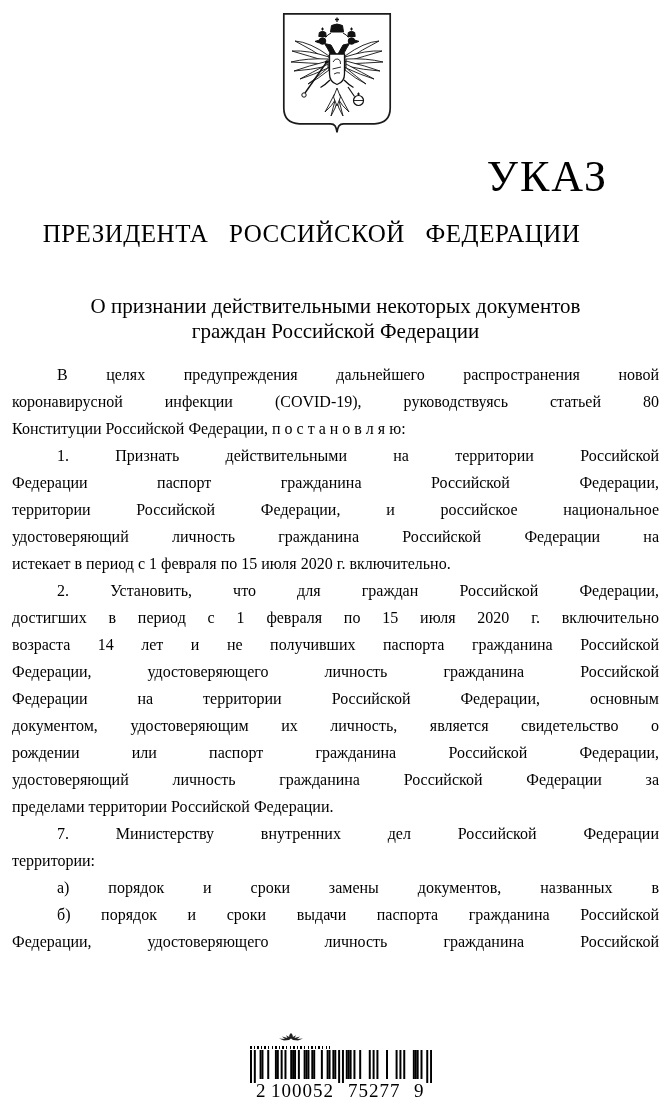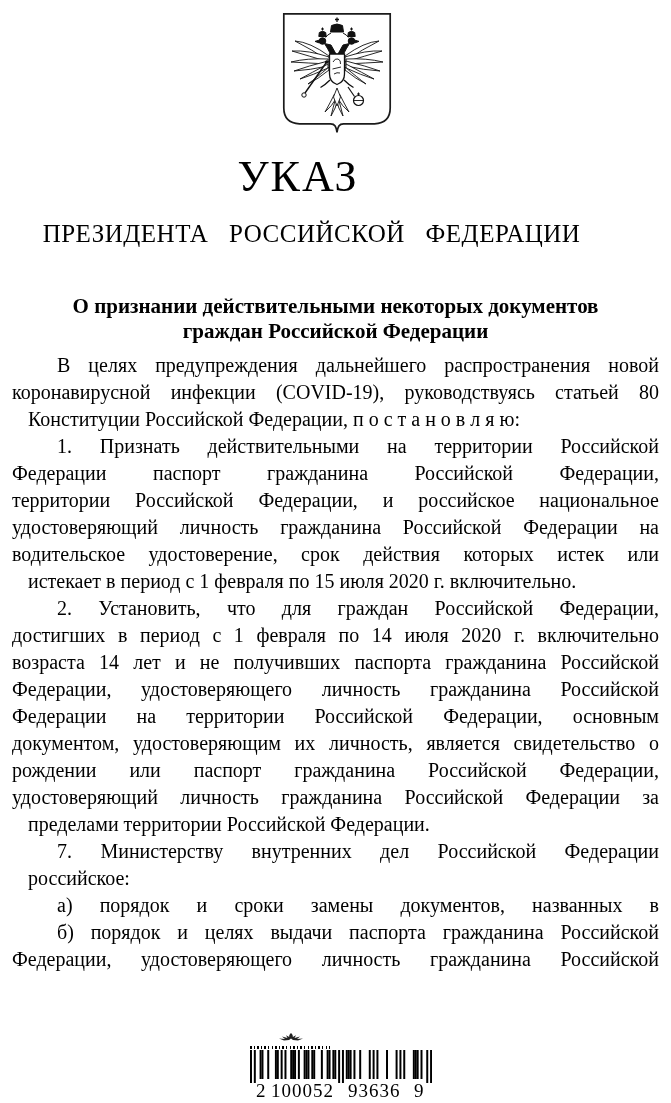--- a/index.html
+++ b/index.html
@@ -3,33 +3,33 @@
 <meta charset="utf-8">
 <title>Указ Президента Российской Федерации</title>
 <style>
   html,body{margin:0;padding:0;background:#ffffff;}
   body{width:671px;height:1103px;position:relative;overflow:hidden;
        font-family:"Liberation Serif","DejaVu Serif",serif;color:#000;}
   .page{position:absolute;inset:0;background:#fff;}
 
   
   #emblem{position:absolute;left:282px;top:12px;}
-  #decree-type{position:absolute;left:0;top:151px;width:596px;text-align:center;
-               font-size:44px;line-height:52px;letter-spacing:2px;font-weight:400;}
+  #decree-type{position:absolute;left:0;top:151px;width:596px;text-align:right;
+               font-size:44px;line-height:52px;letter-spacing:2px;font-weight:400;padding-left:12px;}
   #issuer{position:absolute;left:0;top:219px;width:623px;text-align:center;
           font-size:25px;line-height:30px;word-spacing:14px;letter-spacing:.5px;}
   #doc-title{position:absolute;left:0;top:294px;width:671px;text-align:center;
-             font-weight:700;font-size:21px;line-height:25px;}
+             font-weight:400;font-size:21px;line-height:25px;}
 
   
-  #body-text{position:absolute;left:12px;top:352px;width:647px;
-             font-size:20px;line-height:27px;}
+  #body-text{position:absolute;left:12px;top:361px;width:647px;
+             font-size:16px;line-height:27px;}
   .ln{height:27px;text-align:justify;text-align-last:justify;}
   .ln.first{text-indent:45px;}
-  .ln.endline{text-align-last:left;margin-left:16px;}
+  .ln.endline{text-align-last:left;}
 
   
   #press-mark{position:absolute;left:276px;top:1032px;}
   #micro-line{position:absolute;left:250px;top:1046px;width:80px;height:3px;
               background:repeating-linear-gradient(90deg,#000 0 1.5px,transparent 1.5px 3.6px);}
   #barcode-svg{position:absolute;left:250px;top:1050px;}
   .bdigit{position:absolute;top:1080px;font-size:19px;line-height:21px;letter-spacing:1px;}
   .bd1{left:256px;}.bd2{left:271px;}.bd3{left:348px;}.bd4{left:414px;}
 </style>
 </head>
@@ -108,39 +108,38 @@
 
   <div id="body-text">
     <div class="ln first">В целях предупреждения дальнейшего распространения новой</div>
     <div class="ln">коронавирусной инфекции (COVID-19), руководствуясь статьей 80</div>
     <div class="ln endline">Конституции Российской Федерации, п о с т а н о в л я ю:</div>
 
     <div class="ln first">1. Признать действительными на территории Российской</div>
     <div class="ln">Федерации паспорт гражданина Российской Федерации,</div>
     <div class="ln">территории Российской Федерации, и российское национальное</div>
     <div class="ln">удостоверяющий личность гражданина Российской Федерации на</div>
-    <div class="ln">водительское удостоверение, срок действия которых истек или</div>
     <div class="ln endline">истекает в период с 1 февраля по 15 июля 2020 г. включительно.</div>
 
     <div class="ln first">2. Установить, что для граждан Российской Федерации,</div>
-    <div class="ln">достигших в период с 1 февраля по 14 июля 2020 г. включительно</div>
+    <div class="ln">достигших в период с 1 февраля по 15 июля 2020 г. включительно</div>
     <div class="ln">возраста 14 лет и не получивших паспорта гражданина Российской</div>
     <div class="ln">Федерации, удостоверяющего личность гражданина Российской</div>
     <div class="ln">Федерации на территории Российской Федерации, основным</div>
     <div class="ln">документом, удостоверяющим их личность, является свидетельство о</div>
     <div class="ln">рождении или паспорт гражданина Российской Федерации,</div>
     <div class="ln">удостоверяющий личность гражданина Российской Федерации за</div>
     <div class="ln endline">пределами территории Российской Федерации.</div>
 
     <div class="ln first">7. Министерству внутренних дел Российской Федерации</div>
-    <div class="ln endline">российское:</div>
+    <div class="ln endline">территории:</div>
 
     <div class="ln first">а) порядок и сроки замены документов, названных в</div>
 
-    <div class="ln first">б) порядок и целях выдачи паспорта гражданина Российской</div>
+    <div class="ln first">б) порядок и сроки выдачи паспорта гражданина Российской</div>
     <div class="ln">Федерации, удостоверяющего личность гражданина Российской</div>
   </div>
 
   <svg id="press-mark" width="30" height="12" viewBox="0 0 30 12" xmlns="http://www.w3.org/2000/svg">
     <path d="M15 1 C13.5 2.5 13 3.5 13.2 5 L10 3.2 L11.5 6 L6 4.5 L9 7 L3 6.5 L8 8.5 L13 8 L15 6.5 L17 8 L22 8.5 L27 6.5 L21 7 L24 4.5 L18.5 6 L20 3.2 L16.8 5 C17 3.5 16.5 2.5 15 1 Z" fill="#222"></path>
   </svg>
   <div id="micro-line"></div>
 
   <svg id="barcode-svg" width="182" height="33" viewBox="0 0 182 33" xmlns="http://www.w3.org/2000/svg">
       <rect x="0.00" y="0" width="1.98" height="33" fill="#000"></rect>
@@ -183,16 +182,16 @@
       <rect x="162.84" y="0" width="1.98" height="29" fill="#000"></rect>
       <rect x="164.76" y="0" width="1.98" height="29" fill="#000"></rect>
       <rect x="166.67" y="0" width="1.98" height="29" fill="#000"></rect>
       <rect x="170.51" y="0" width="1.98" height="29" fill="#000"></rect>
       <rect x="176.25" y="0" width="1.98" height="33" fill="#000"></rect>
       <rect x="180.08" y="0" width="1.98" height="33" fill="#000"></rect>
     </svg>
 
   <span class="bdigit bd1">2</span>
   <span class="bdigit bd2">100052</span>
-  <span class="bdigit bd3">93636</span>
+  <span class="bdigit bd3">75277</span>
   <span class="bdigit bd4">9</span>
 
 </div>
 
 </body></html>

